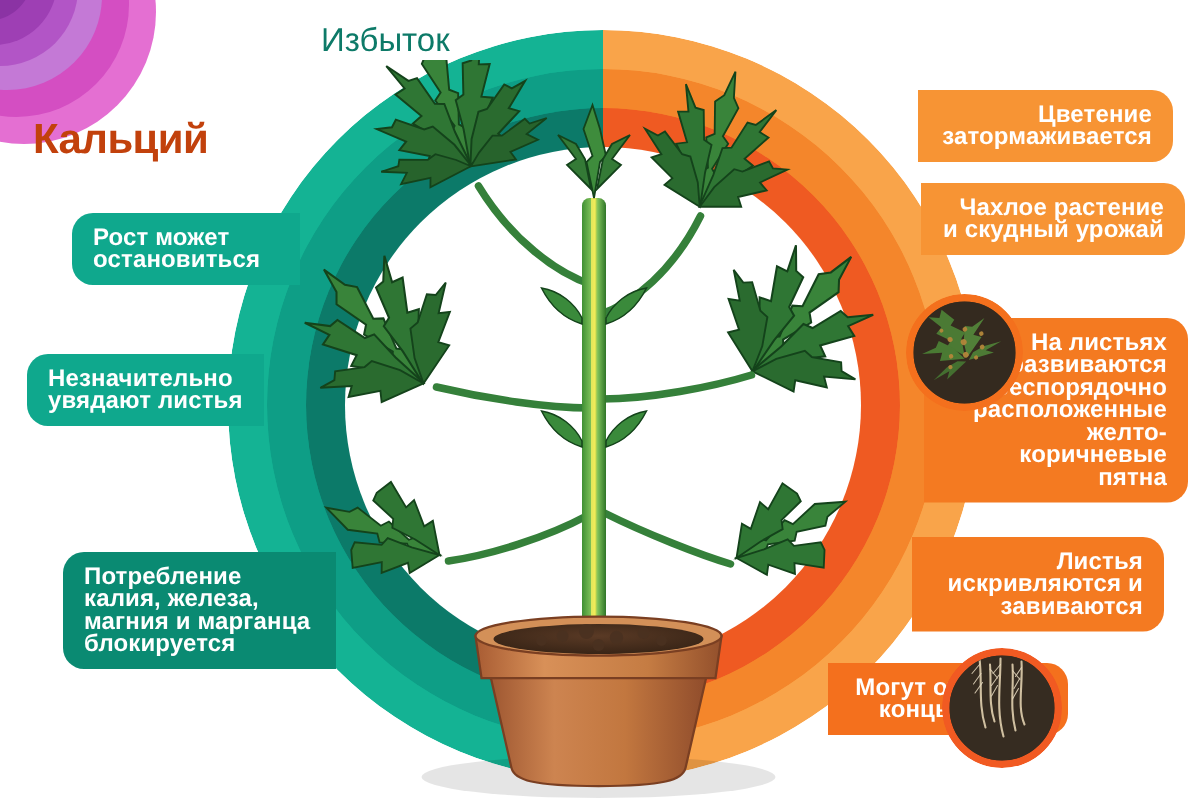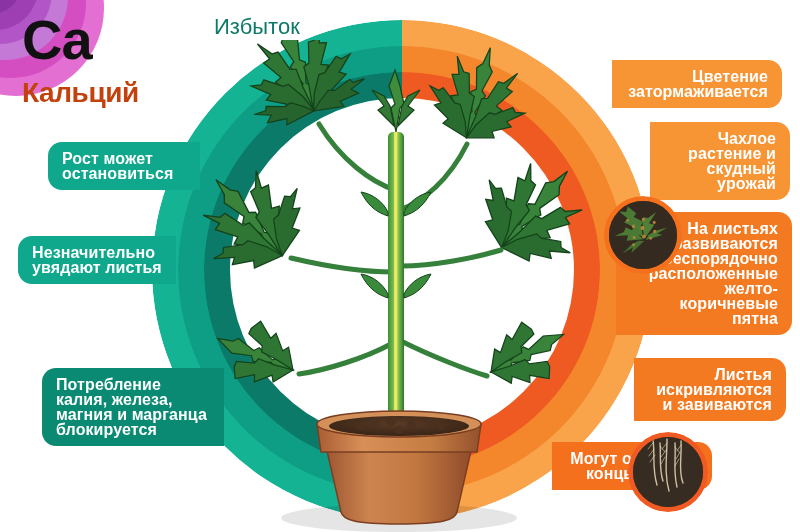--- a/index.html
+++ b/index.html
@@ -69,23 +69,23 @@
   
   .badge.teal{border-top-right-radius:0;border-bottom-right-radius:0;}
   
   .badge.orange{border-top-left-radius:0;border-bottom-left-radius:0;}
 
   #b-growth      {left:48px;  top:126px; width:152px;margin-top:16px;}
   #b-wilt        {left:18px;  top:236px; width:158px;}
   #b-uptake      {left:42px;  top:368px; width:182px;}
 
   #b-bloom       {right:18px; top:60px;  width:170px;}
-  #b-stunted     {right:10px; top:122px; width:140px;}
+  #b-stunted     {right:10px; top:122px; width:176px;}
   #b-spots       {right:8px;  top:212px; width:176px;}
-  #b-curl        {right:14px; top:358px; width:152px;}
+  #b-curl        {right:24px; top:358px; width:168px;}
   #b-roots       {right:88px; top:442px; width:160px;}
 
   
   .head{position:absolute;font-weight:normal;font-size:22px;}
   #h-excess{left:214px;top:14px;color:#0d7a68;}
   #h-deficit{left:450px;top:12px;color:#f4601c;}
 
   
   .title-el{position:absolute;left:22px;top:14px;color:#111111;
             font-size:56px;font-weight:bold;line-height:52px;letter-spacing:-1px;}
@@ -251,21 +251,20 @@
           <circle cx="176" cy="387" r="3.5"></circle>
             <circle cx="256" cy="387" r="3.5"></circle>
           <circle cx="214" cy="390" r="4"></circle>
         </g>
       </g>
     </svg>
   </div>
 
   <div class="head" id="h-excess">Избыток</div>
 
-  <div class="title-el">Ca</div>
   <div class="title-name">Кальций</div>
 
   <div class="badge teal" id="b-growth">Рост может остановиться</div>
   <div class="badge teal" id="b-wilt">Незначительно увядают листья</div>
   <div class="badge teal dark" id="b-uptake">Потребление калия, железа, магния и марганца блокируется</div>
 
   <div class="badge orange" id="b-bloom">Цветение затормаживается</div>
   <div class="badge orange" id="b-stunted">Чахлое растение и скудный урожай</div>
   <div class="badge orange deep" id="b-spots">На листьях развиваются беспорядочно расположенные желто-коричневые пятна</div>
   <div class="badge orange deep" id="b-curl">Листья искривляются и завиваются</div>

